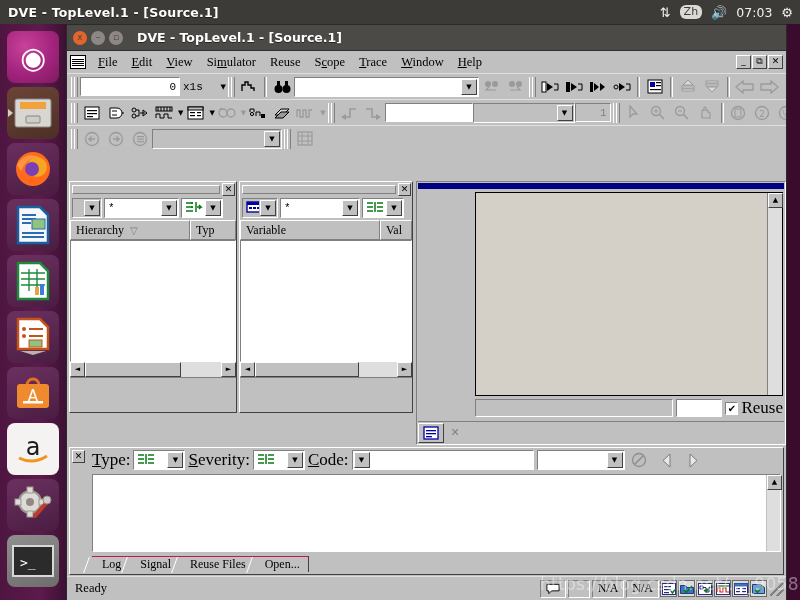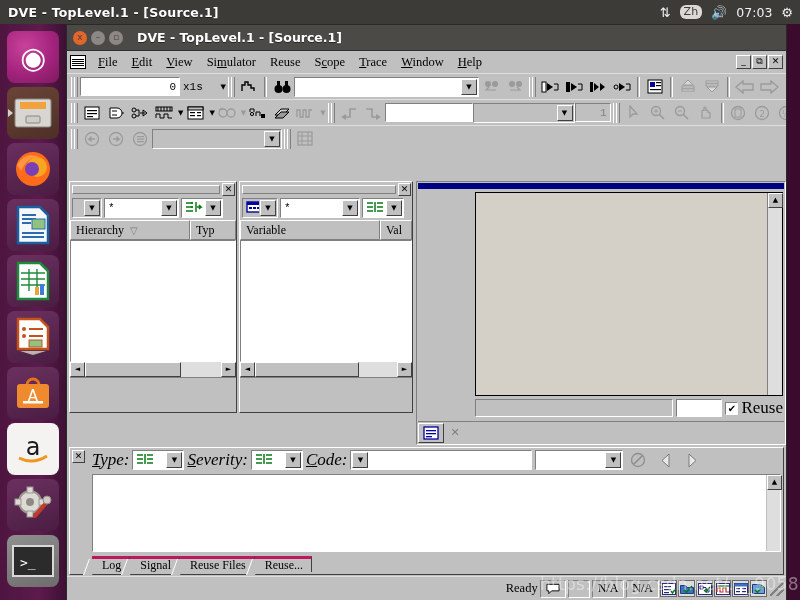--- a/index.html
+++ b/index.html
@@ -216,31 +216,31 @@
     width: 13px; height: 13px; background: #fff;
     border: 1px solid; border-color: #808080 #ffffff #ffffff #808080;
     font-size: 10px; line-height: 11px; text-align: center; color: #000; flex: none;
   }
 
   
   #logpanel {
     position: absolute; left: 2px; right: 2px; top: 396px; height: 128px;
     background: #c0c0c0; border: 1px solid; border-color: #ffffff #404040 #404040 #ffffff;
   }
-  #log-toolbar { height: 24px; display: flex; align-items: center; padding: 1px 2px; gap: 3px; font-style: italic; }
+  #log-toolbar { height: 24px; display: flex; align-items: center; padding: 1px 2px; gap: 3px; }
   .lbl { font-family: "Liberation Serif", serif; font-size: 17px; color: #000; white-space: nowrap; }
   #log-text {
     position: absolute; left: 22px; right: 2px; top: 26px; bottom: 22px;
     background: #fff; border: 1px solid; border-color: #808080 #ffffff #ffffff #808080;
   }
   #log-tabs { position: absolute; left: 22px; bottom: 2px; height: 18px; display: flex; align-items: flex-end; }
   .ltab {
     height: 16px; padding: 0 8px 0 10px;
     font-family: "Liberation Serif", serif; font-size: 12px;
-    border-top: 3px solid #be185d; border-right: 1px solid #404040;
+    border-top: 1px solid #be185d; border-right: 1px solid #404040;
     background: #c0c0c0; display: flex; align-items: center;
     transform: skewX(0deg); position: relative;
   }
   .ltab::before {
     content: ""; position: absolute; left: -6px; top: 0; width: 8px; height: 16px;
     border-left: 1px solid #fff; transform: skewX(-20deg); background: #c0c0c0;
   }
   .ltab.active { background: #c0c0c0; font-weight: normal; }
 
   #prompt-row { position: absolute; left: 2px; right: 2px; top: 528px; height: 22px; display: flex; align-items: center; }
@@ -252,21 +252,21 @@
   }
   #prompt-input {
     flex: 1; height: 20px; margin-left: 4px; background: #fff;
     border: 1px solid; border-color: #808080 #ffffff #ffffff #808080;
   }
 
   
   #statusbar {
     position: absolute; left: 0; right: 0; bottom: 0; height: 24px;
     display: flex; align-items: center; background: #c0c0c0;
-    border-top: 1px solid #dfdfdf; padding: 0 2px; text-align: right;
+    border-top: 1px solid #dfdfdf; padding: 0 2px;
   }
   #status-text {
     flex: 1; font-family: "Liberation Serif", serif; font-size: 12.5px;
     padding-left: 6px; color: #000;
   }
   .sb-cell {
     height: 18px; min-width: 22px; margin-left: 2px;
     border: 1px solid; border-color: #808080 #ffffff #ffffff #808080;
     background: #c0c0c0; display: flex; align-items: center; justify-content: center;
     font-family: "Liberation Serif", serif; font-size: 12px; padding: 0 5px;
@@ -927,21 +927,21 @@
       <div id="log-text">
         <div style="position:absolute; right:0; top:0; bottom:0; width:14px; background:#dedede; border-left:1px solid #c0c0c0;">
           <div class="sb-btn">▲</div>
         </div>
         <span></span>
       </div>
       <div id="log-tabs">
         <div class="ltab active">Log</div>
         <div class="ltab">Signal</div>
         <div class="ltab">Reuse Files</div>
-        <div class="ltab">Reuse...</div>
+        <div class="ltab">Open...</div>
       </div>
     </div>
 
     <div id="prompt-row">
       <div style="width:20px"></div>
       <div id="prompt-btn">dve&gt;</div>
       <div id="prompt-input"></div>
     </div>
 
     <div id="statusbar">

